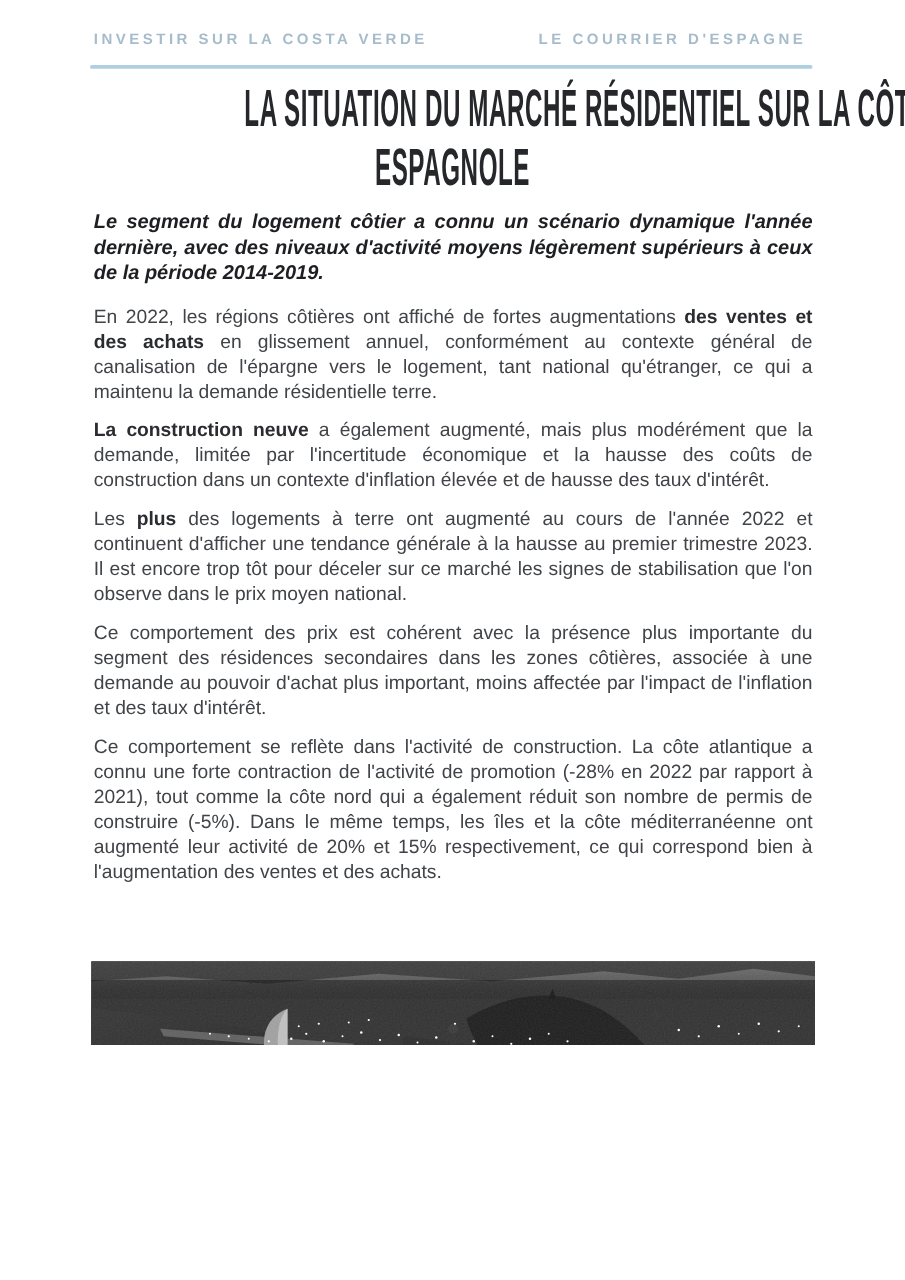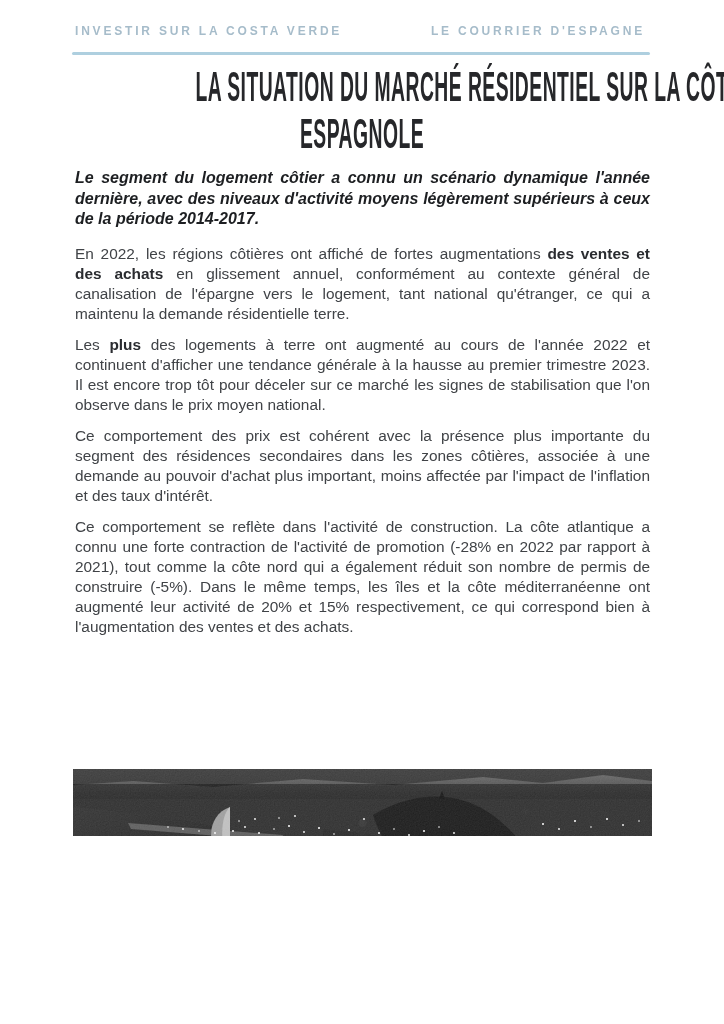--- a/index.html
+++ b/index.html
@@ -87,22 +87,23 @@
   <div class="hdr-label hdr-left">INVESTIR SUR LA COSTA VERDE</div>
   <div class="hdr-label hdr-right">LE COURRIER D'ESPAGNE</div>
   <div class="rule-top"></div>
 
   <div class="title-wrap">
     <span class="title-line">LA SITUATION DU MARCHÉ RÉSIDENTIEL SUR LA CÔTE</span>
     <span class="title-line">ESPAGNOLE</span>
   </div>
 
   <div class="col">
-    <p class="intro">Le segment du logement côtier a connu un scénario dynamique l'année dernière, avec des niveaux d'activité moyens légèrement supérieurs à ceux de la période 2014-2017.</p>
+    <p class="intro">Le segment du logement côtier a connu un scénario dynamique l'année dernière, avec des niveaux d'activité moyens légèrement supérieurs à ceux de la période 2014-2019.</p>
     <p class="para"><span>En 2022, les régions côtières ont affiché de fortes augmentations </span><span class="b">des ventes et des achats</span><span> en glissement annuel, conformément au contexte général de canalisation de l'épargne vers le logement, tant national qu'étranger, ce qui a maintenu la demande résidentielle terre.</span></p>
+    <p class="para"><span class="b">La construction neuve</span><span> a également augmenté, mais plus modérément que la demande, limitée par l'incertitude économique et la hausse des coûts de construction dans un contexte d'inflation élevée et de hausse des taux d'intérêt.</span></p>
     <p class="para"><span>Les </span><span class="b">plus</span><span> des logements à terre ont augmenté au cours de l'année 2022 et continuent d'afficher une tendance générale à la hausse au premier trimestre 2023. Il est encore trop tôt pour déceler sur ce marché les signes de stabilisation que l'on observe dans le prix moyen national.</span></p>
     <p class="para"><span>Ce comportement des prix est cohérent avec la présence plus importante du segment des résidences secondaires dans les zones côtières, associée à une demande au pouvoir d'achat plus important, moins affectée par l'impact de l'inflation et des taux d'intérêt.</span></p>
     <p class="para"><span>Ce comportement se reflète dans l'activité de construction.  La côte atlantique a connu une forte contraction de l'activité de promotion (-28% en 2022 par rapport à 2021), tout comme la côte nord qui a également réduit son nombre de permis de construire (-5%). Dans le même temps, les îles et la côte méditerranéenne ont augmenté leur activité de 20% et 15% respectivement, ce qui correspond bien à l'augmentation des ventes et des achats.</span></p>
   </div>
 
   <div class="photo">
     <svg viewBox="0 0 579 176" preserveAspectRatio="none">
       <defs>
         <linearGradient id="sky" x1="0" y1="0" x2="0" y2="1">
           <stop offset="0" stop-color="#6b6b6b"></stop>

